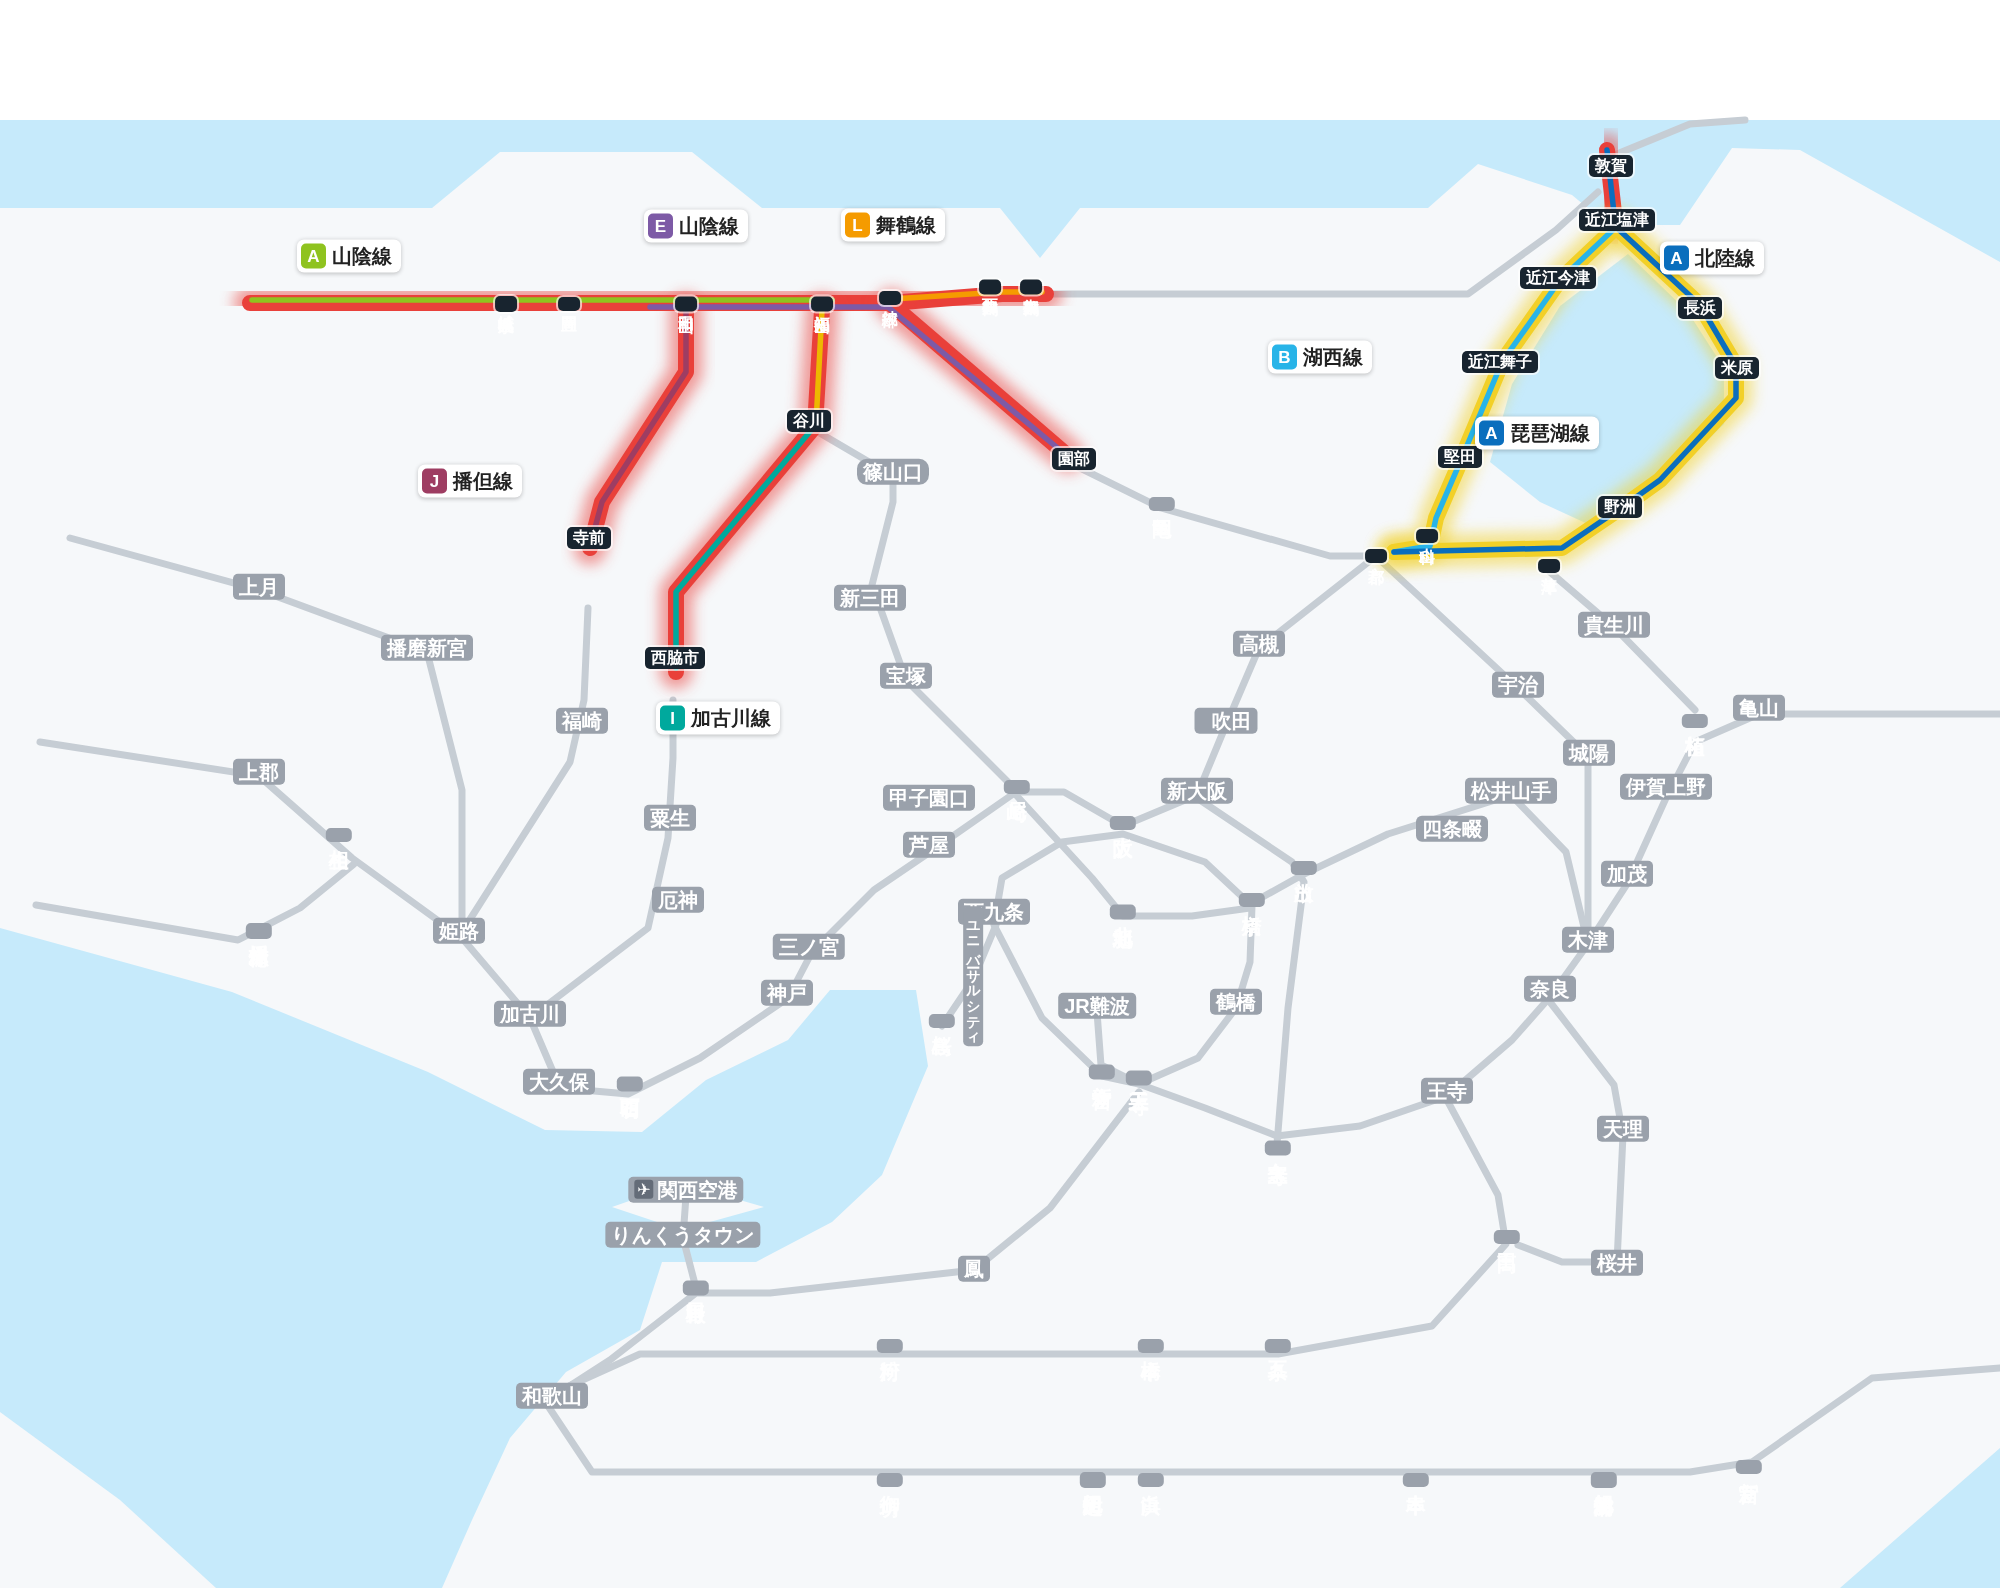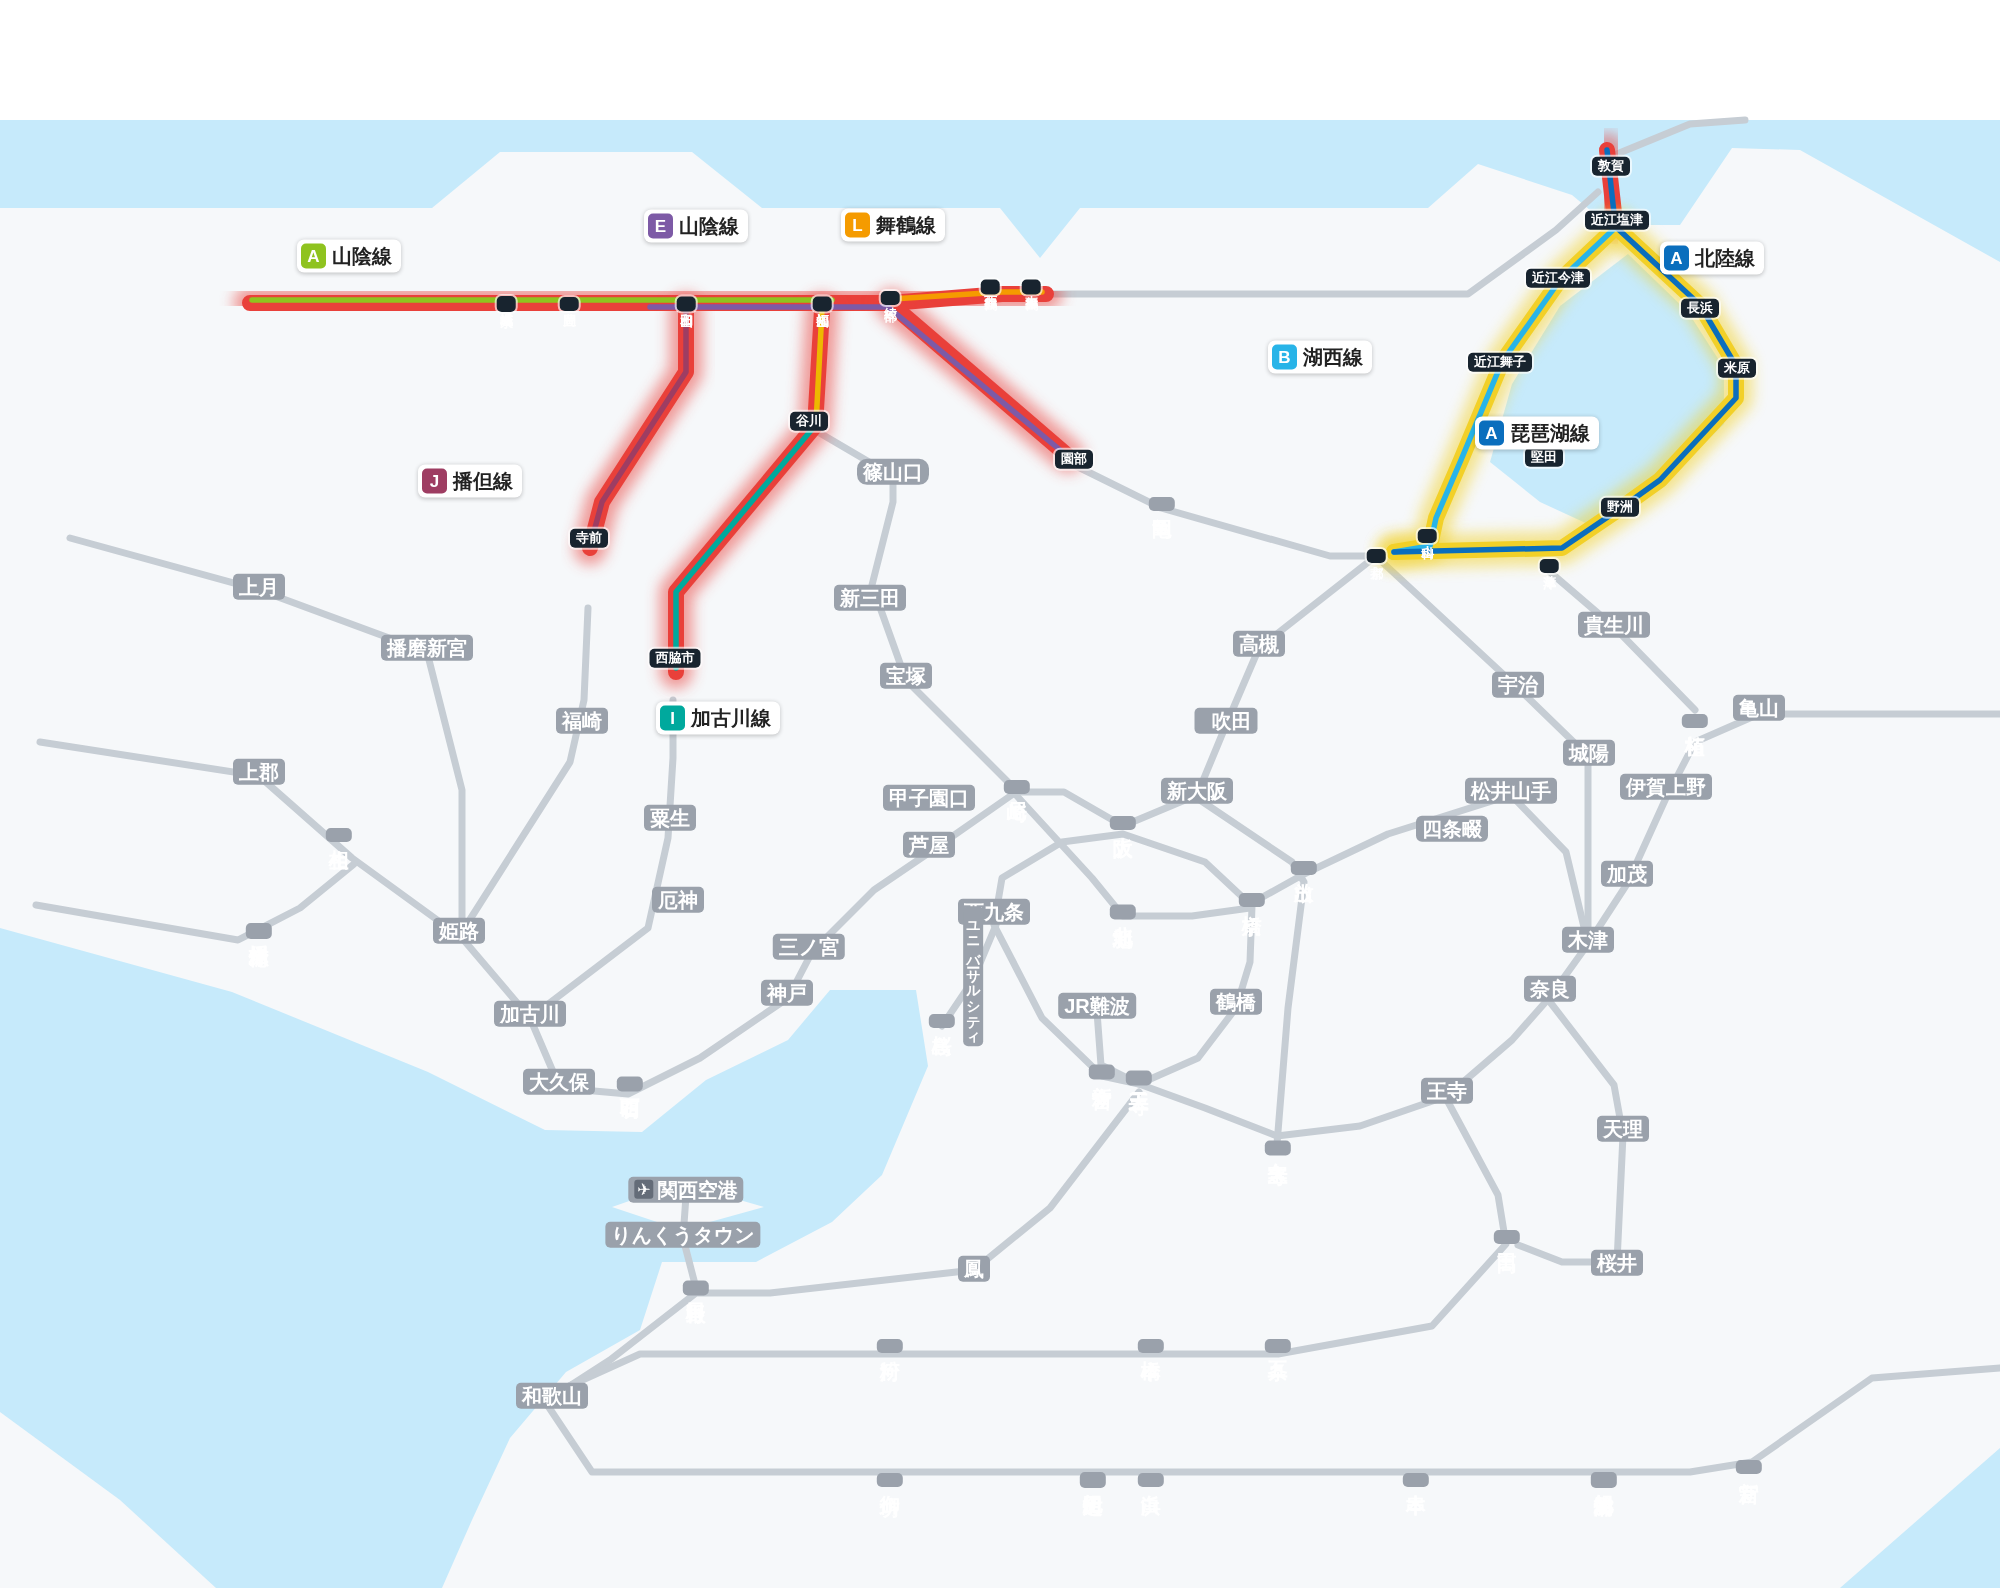--- a/index.html
+++ b/index.html
@@ -13,21 +13,21 @@
   .legend-label{font-size:29px;font-weight:bold;color:#111;margin-left:16px;letter-spacing:1px;}
   .pill.second{margin-left:60px;}
   .legend-label .suffix{font-size:21px;}
 
   .layer{position:absolute;left:0;top:0;width:2000px;height:1588px;pointer-events:none;}
   #station-layer{z-index:2;}
   #badge-layer{z-index:3;}
 
   .station{position:absolute;transform:translate(-50%,-50%);background:#9aa1ab;color:#fff;font-weight:bold;font-size:20px;line-height:1.12;padding:2px 6px;border-radius:5px;white-space:nowrap;text-align:center;}
   .station.v{writing-mode:vertical-rl;text-orientation:upright;padding:6px 2px;letter-spacing:1px;}
-  .station.affected{background:#18242f;font-size:13px;box-shadow:0 0 0 2px rgba(255,255,255,0.65);}
+  .station.affected{background:#18242f;font-size:16px;box-shadow:0 0 0 2px rgba(255,255,255,0.65);}
   .station.small{font-size:14px;letter-spacing:0;}
   .station .plane{display:inline-block;background:#646c78;color:#fff;border-radius:3px;padding:0 3px;margin-right:4px;font-size:16px;line-height:1.2;vertical-align:2px;}
 
   .badge{position:absolute;transform:translate(-50%,-50%);background:#fff;border-radius:7px;padding:3px 9px 3px 4px;display:flex;align-items:center;font-weight:bold;font-size:20px;color:#222;box-shadow:0 1px 4px rgba(0,0,0,0.22);white-space:nowrap;}
   .badge .letter{width:25px;height:25px;border-radius:5px;color:#fff;display:flex;align-items:center;justify-content:center;font-size:17px;margin-right:6px;flex:0 0 auto;}
 </style>
 </head>
 <body>
 
 <div class="map-wrap">
@@ -95,21 +95,21 @@
     </svg>
 
 
   <div class="layer" id="station-layer">
       <div class="station affected" style="left: 1611px; top: 166px;">敦賀</div>
       <div class="station affected" style="left: 1617px; top: 220px;">近江塩津</div>
       <div class="station affected" style="left: 1558px; top: 278px;">近江今津</div>
       <div class="station affected" style="left: 1700px; top: 308px;">長浜</div>
       <div class="station affected" style="left: 1500px; top: 362px;">近江舞子</div>
       <div class="station affected" style="left: 1737px; top: 368px;">米原</div>
-      <div class="station affected" style="left: 1544px; top: 457px;">堅田</div>
+      <div class="station affected" style="left: 1460px; top: 457px;">堅田</div>
       <div class="station affected" style="left: 1620px; top: 507px;">野洲</div>
       <div class="station v affected" style="left: 1427px; top: 536px;">山科</div>
       <div class="station v affected" style="left: 1376px; top: 556px;">京都</div>
       <div class="station v affected" style="left: 1549px; top: 566px;">草津</div>
       <div class="station v affected" style="left: 506px; top: 304px;">城崎温泉</div>
       <div class="station v affected" style="left: 569px; top: 304px;">豊岡</div>
       <div class="station v affected" style="left: 686px; top: 304px;">和田山</div>
       <div class="station v affected" style="left: 822px; top: 304px;">福知山</div>
       <div class="station v affected" style="left: 890px; top: 298px;">綾部</div>
       <div class="station v affected" style="left: 990px; top: 287px;">西舞鶴</div>

